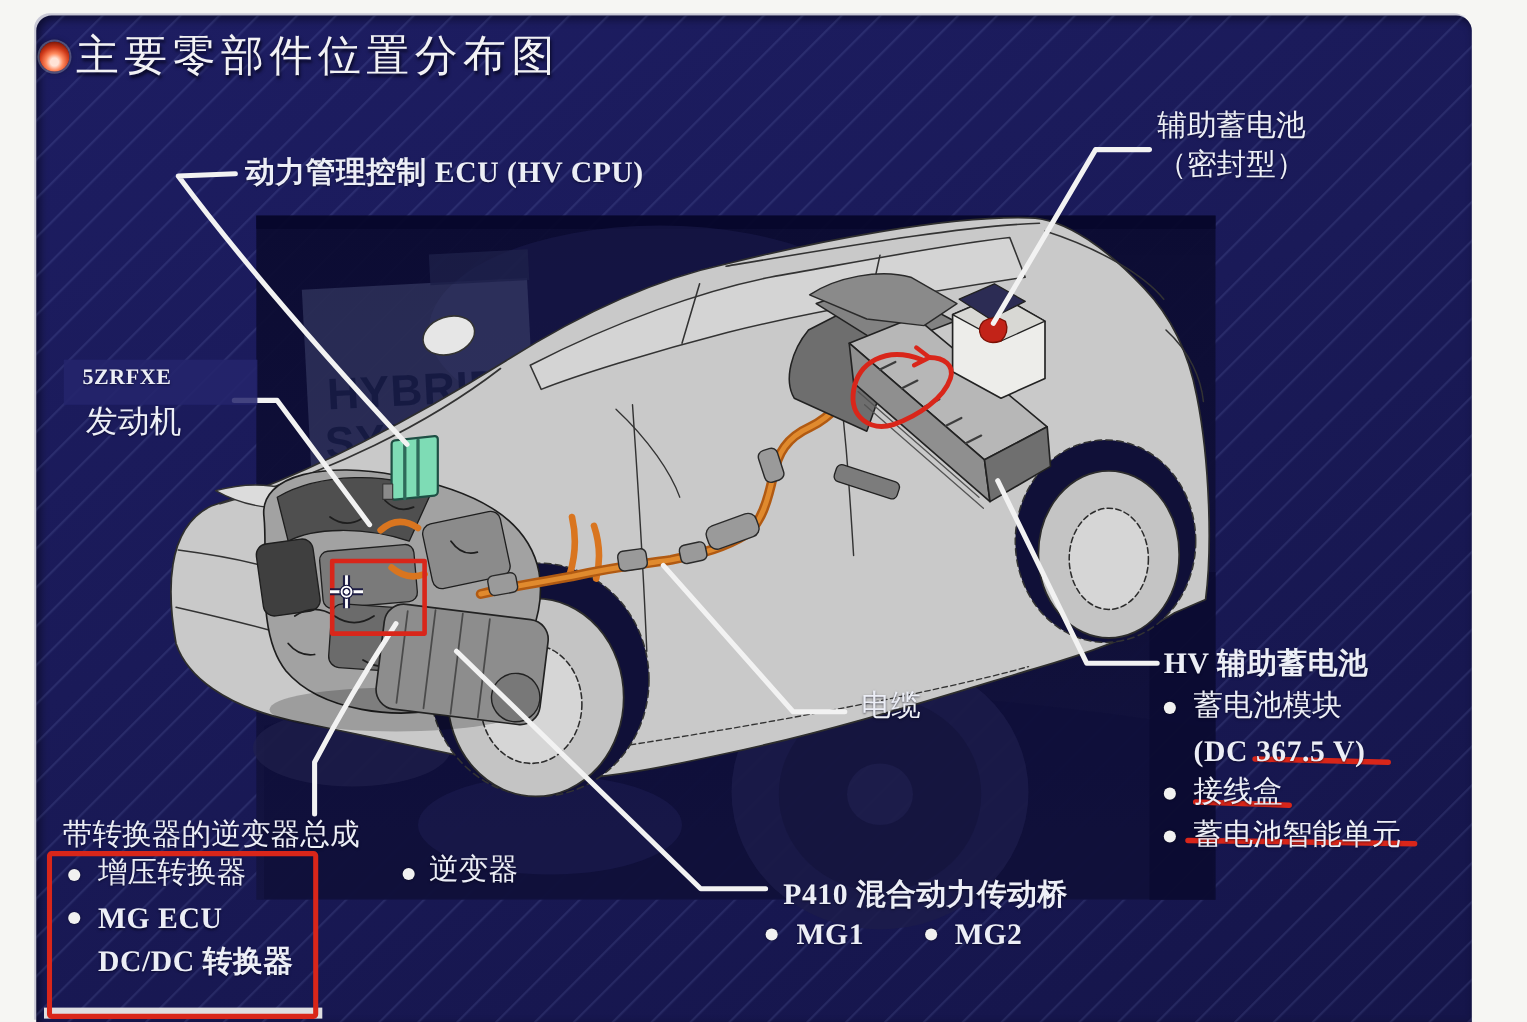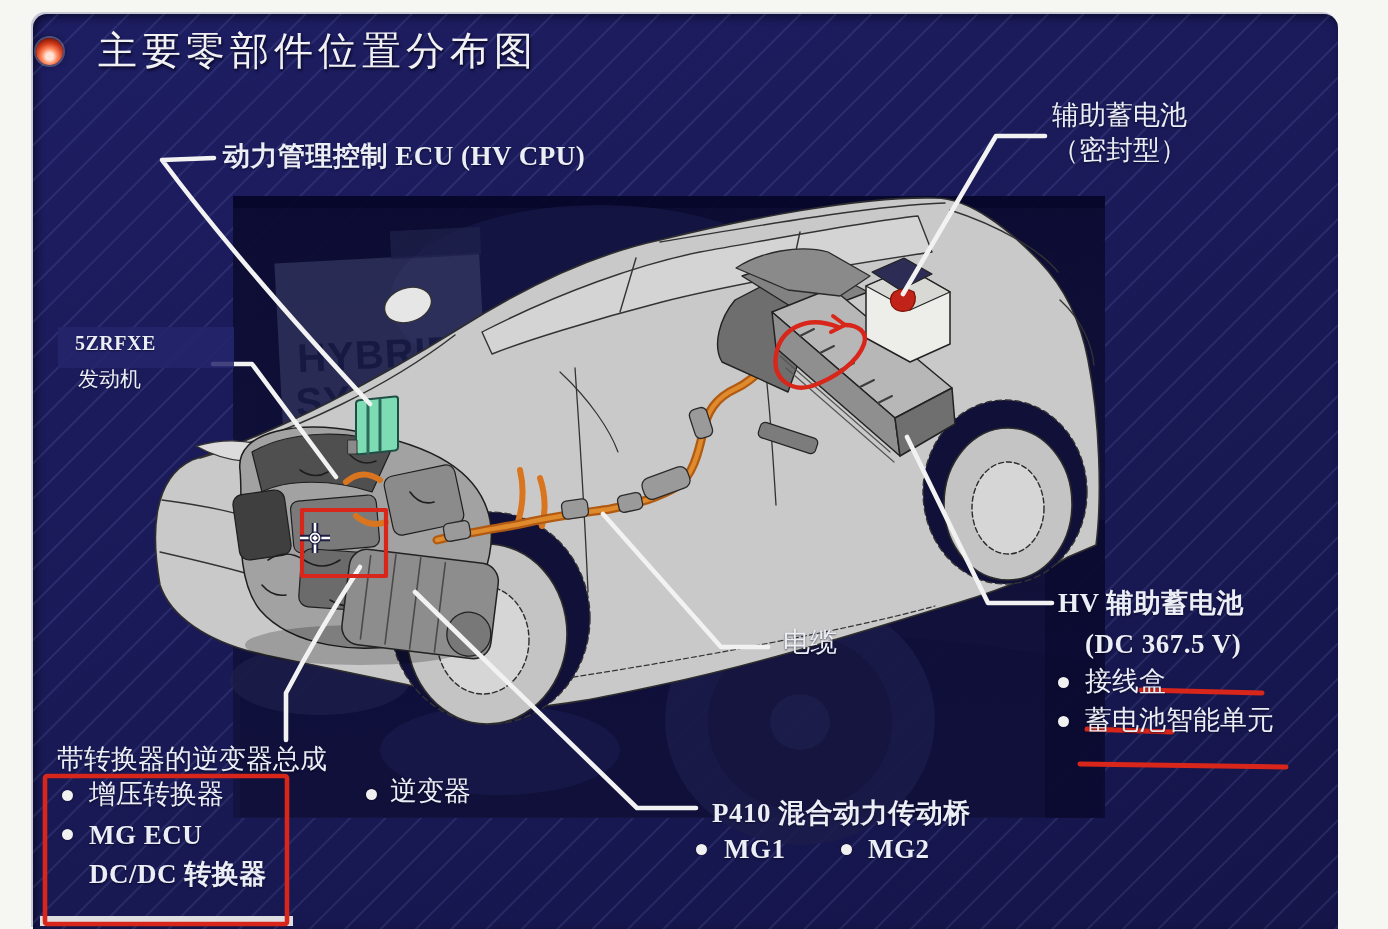--- a/index.html
+++ b/index.html
@@ -8,21 +8,21 @@
   .slide{position:absolute;left:33px;top:14px;width:1305px;height:915px;
          background:linear-gradient(160deg,#1d1d62 0%,#1a1a58 45%,#15154a 100%);
          border-radius:14px 14px 0 0;
          box-shadow:inset 3px 3px 8px rgba(0,0,10,.55), -2px -2px 0 #c9c9d6;}
   svg.art{position:absolute;left:0;top:0;width:1388px;height:929px;pointer-events:none;}
   .labels{position:absolute;left:0;top:0;width:1388px;height:929px;}
   .lbl{position:absolute;color:#eceef6;font-size:27px;line-height:1.15;white-space:nowrap;
        text-shadow:0 1px 2px rgba(0,0,20,.6);}
   .serif{font-family:Liberation Mono, monospace;}
   .b{font-weight:700;letter-spacing:.5px;font-family:Liberation Serif, serif;}
-  .title-row{position:absolute;left:36px;top:24px;display:flex;align-items:center;gap:35px;}
+  .title-row{position:absolute;left:36px;top:24px;display:flex;align-items:center;gap:6px;}
   .ball{width:27px;height:27px;border-radius:50%;
         background:radial-gradient(circle at 50% 68%, #ffe3d6 0 16%, #ff8a5e 34%, #d03a1a 58%, #7c1504 82%, #4d0c02 100%);
         box-shadow:0 0 0 2px rgba(255,255,255,.25), 0 0 6px rgba(0,0,0,.6);}
   .page-title{font-family:"DejaVu Serif","Liberation Serif",serif;font-size:39px;
               color:#f1f1f4;letter-spacing:5px;text-shadow:1px 2px 3px rgba(0,0,15,.8);}
   .code-bg{position:absolute;left:58px;top:327px;width:176px;height:41px;
            background:#24246c;opacity:.85;}
   .li{display:flex;align-items:flex-start;}
   .dot{width:11px;height:11px;border-radius:50%;background:#f1f1f1;flex:0 0 auto;
        margin-top:9px;box-shadow:0 0 2px rgba(0,0,0,.6);}
@@ -225,27 +225,32 @@
 
     <div class="lbl b" style="left:223px;top:141px;">动力管理控制 ECU (HV CPU)</div>
 
     <div class="lbl serif" style="left:1052px;top:100px;line-height:1.28;">
       <div>辅助蓄电池</div>
       <div>（密封型）</div>
     </div>
 
     <div class="code-bg"></div>
     <div class="lbl b" style="left:75px;top:332px;font-size:20px;">5ZRFXE</div>
-    <div class="lbl serif" style="left:78px;top:369px;font-size:21px;">发动机</div>
+    <div class="lbl serif" style="left:78px;top:369px;font-size:29px;">发动机</div>
 
     <div class="lbl serif" style="left:783px;top:629px;">电缆</div>
 
     <div class="lbl" style="left:1058px;top:588px;">
       <div class="b" style="margin-bottom:10px;">HV 辅助蓄电池</div>
       <div class="vlist">
+        <div class="li">
+          <span class="dot"></span>
+            <span class="gap"></span>
+          <span class="serif">蓄电池模块</span>
+        </div>
         <div class="li indent">
           <span class="b">(DC 367.5 V)</span>
         </div>
         <div class="li">
           <span class="dot"></span>
             <span class="gap"></span>
           <span class="serif">接线盒</span>
         </div>
         <div class="li">
           <span class="dot"></span>

